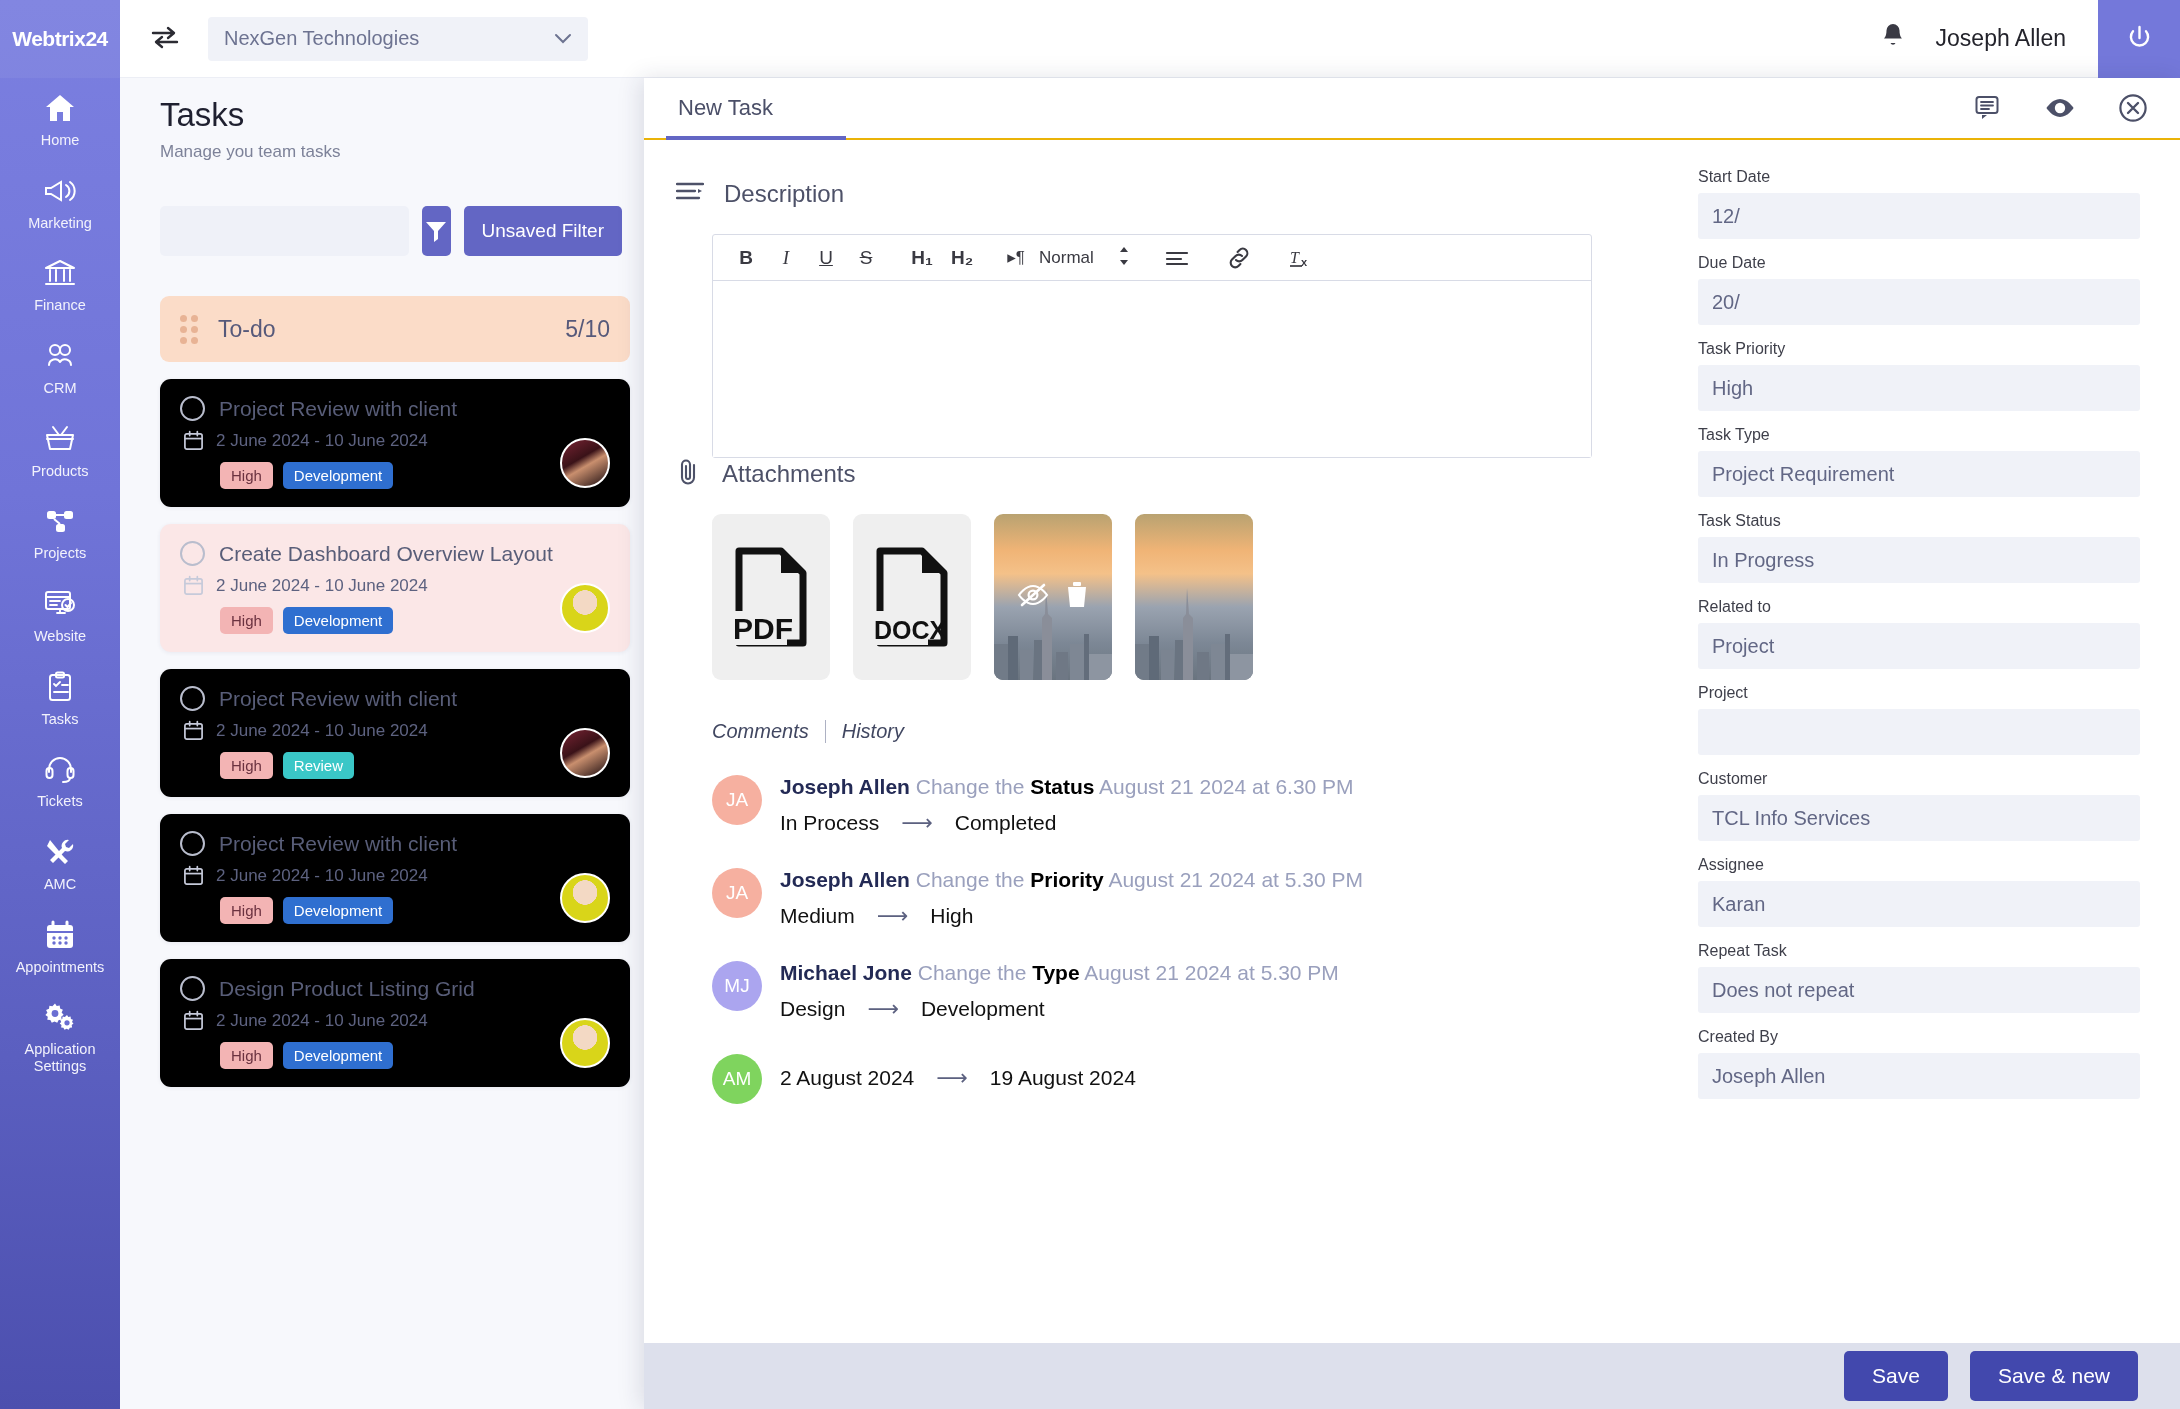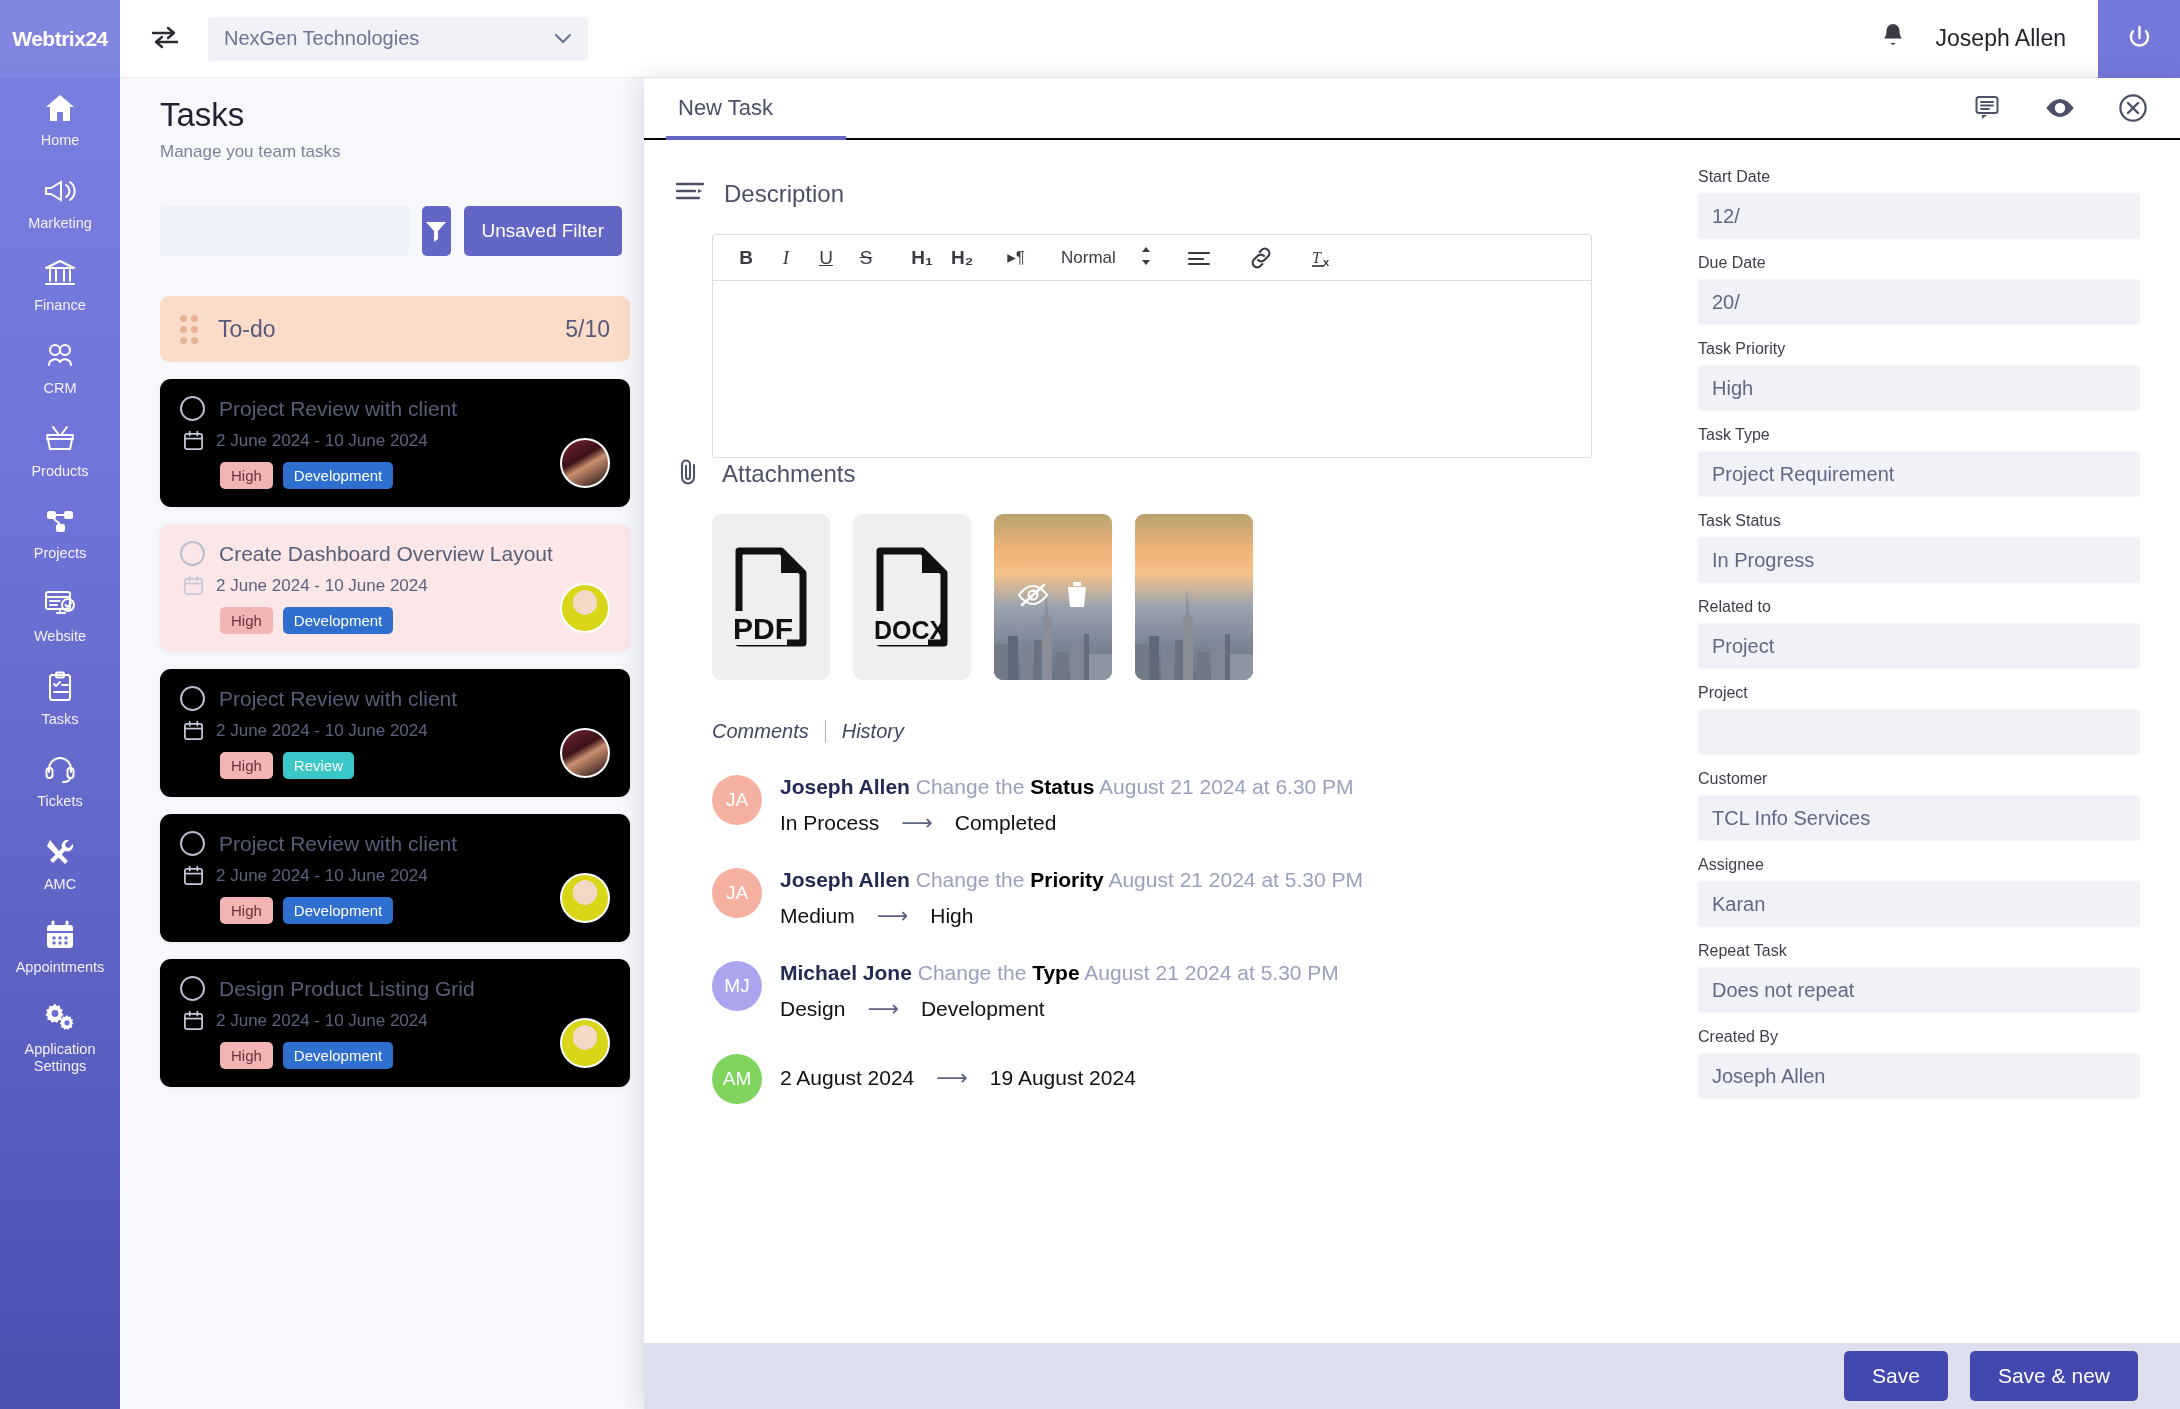--- a/index.html
+++ b/index.html
@@ -111,21 +111,21 @@
   .av-a { background: linear-gradient(150deg,#7a2434 0%,#3a1218 40%,#c98f6e 55%,#1b0c10 100%); }
   .av-b { background: radial-gradient(circle at 50% 38%, #f3d9c4 0 33%, #d9d519 34% 100%); }
 
   
   #modal {
     position: absolute; left: 644px; top: 78px; width: 1536px; height: 1331px;
     background: #fff; box-shadow: -4px 0 22px rgba(30,35,70,0.13); overflow: hidden;
   }
   #modal-head {
     height: 62px; display:flex; align-items:center; padding: 0 32px 0 34px;
-    border-bottom: 2px solid #000000; position: relative;
+    border-bottom: 2px solid #eab308; position: relative;
   }
   #tab-newtask { font-size: 22px; color: #4b4f68; }
   #tab-underline { position:absolute; left: 22px; bottom: -2px; width: 180px; height: 4px; background: #6366c4; }
   #modal-head .mh-spacer { flex:1; }
   .head-ico { margin-left: 42px; cursor: pointer; display:flex; }
 
   #modal-body { display:flex; height: 1203px; }
   #modal-left { width: 1032px; padding: 40px 52px 0 32px; position: relative; }
   #modal-right {
     width: 504px; padding: 28px 40px 0 22px; overflow: hidden; position: relative;
@@ -137,21 +137,21 @@
   #editor { margin: 26px 0 0 36px; width: 880px; border: 1px solid #d8dbe6; border-radius: 3px; }
   #editor-toolbar {
     height: 46px; border-bottom: 1px solid #d8dbe6; display:flex; align-items:center;
     padding: 0 16px; gap: 6px;
   }
   .tb-btn {
     min-width: 34px; height: 34px; display:flex; align-items:center; justify-content:center;
     font-size: 19px; color: #3a3a42; cursor:pointer;
   }
   .tb-btn.small { font-size: 17px; }
-  #tb-normal { margin-left: 22px; font-size: 17px; color: #3a3a42; cursor:pointer; }
+  #tb-normal { font-size: 17px; color: #3a3a42; cursor:pointer; }
   #tb-spin { margin-left: 18px; font-size: 15px; color:#3a3a42; cursor:pointer; }
   #editor-area { height: 176px; background: #fff; cursor: text; }
 
   #attach-sect { }
   #attach-grid { display:flex; gap: 23px; margin: 24px 0 0 36px; }
   .att {
     width: 118px; height: 166px; border-radius: 9px; overflow: hidden; position: relative;
     display:flex; align-items:center; justify-content:center; cursor:pointer;
   }
   .att.doc { background: #efefef; }

